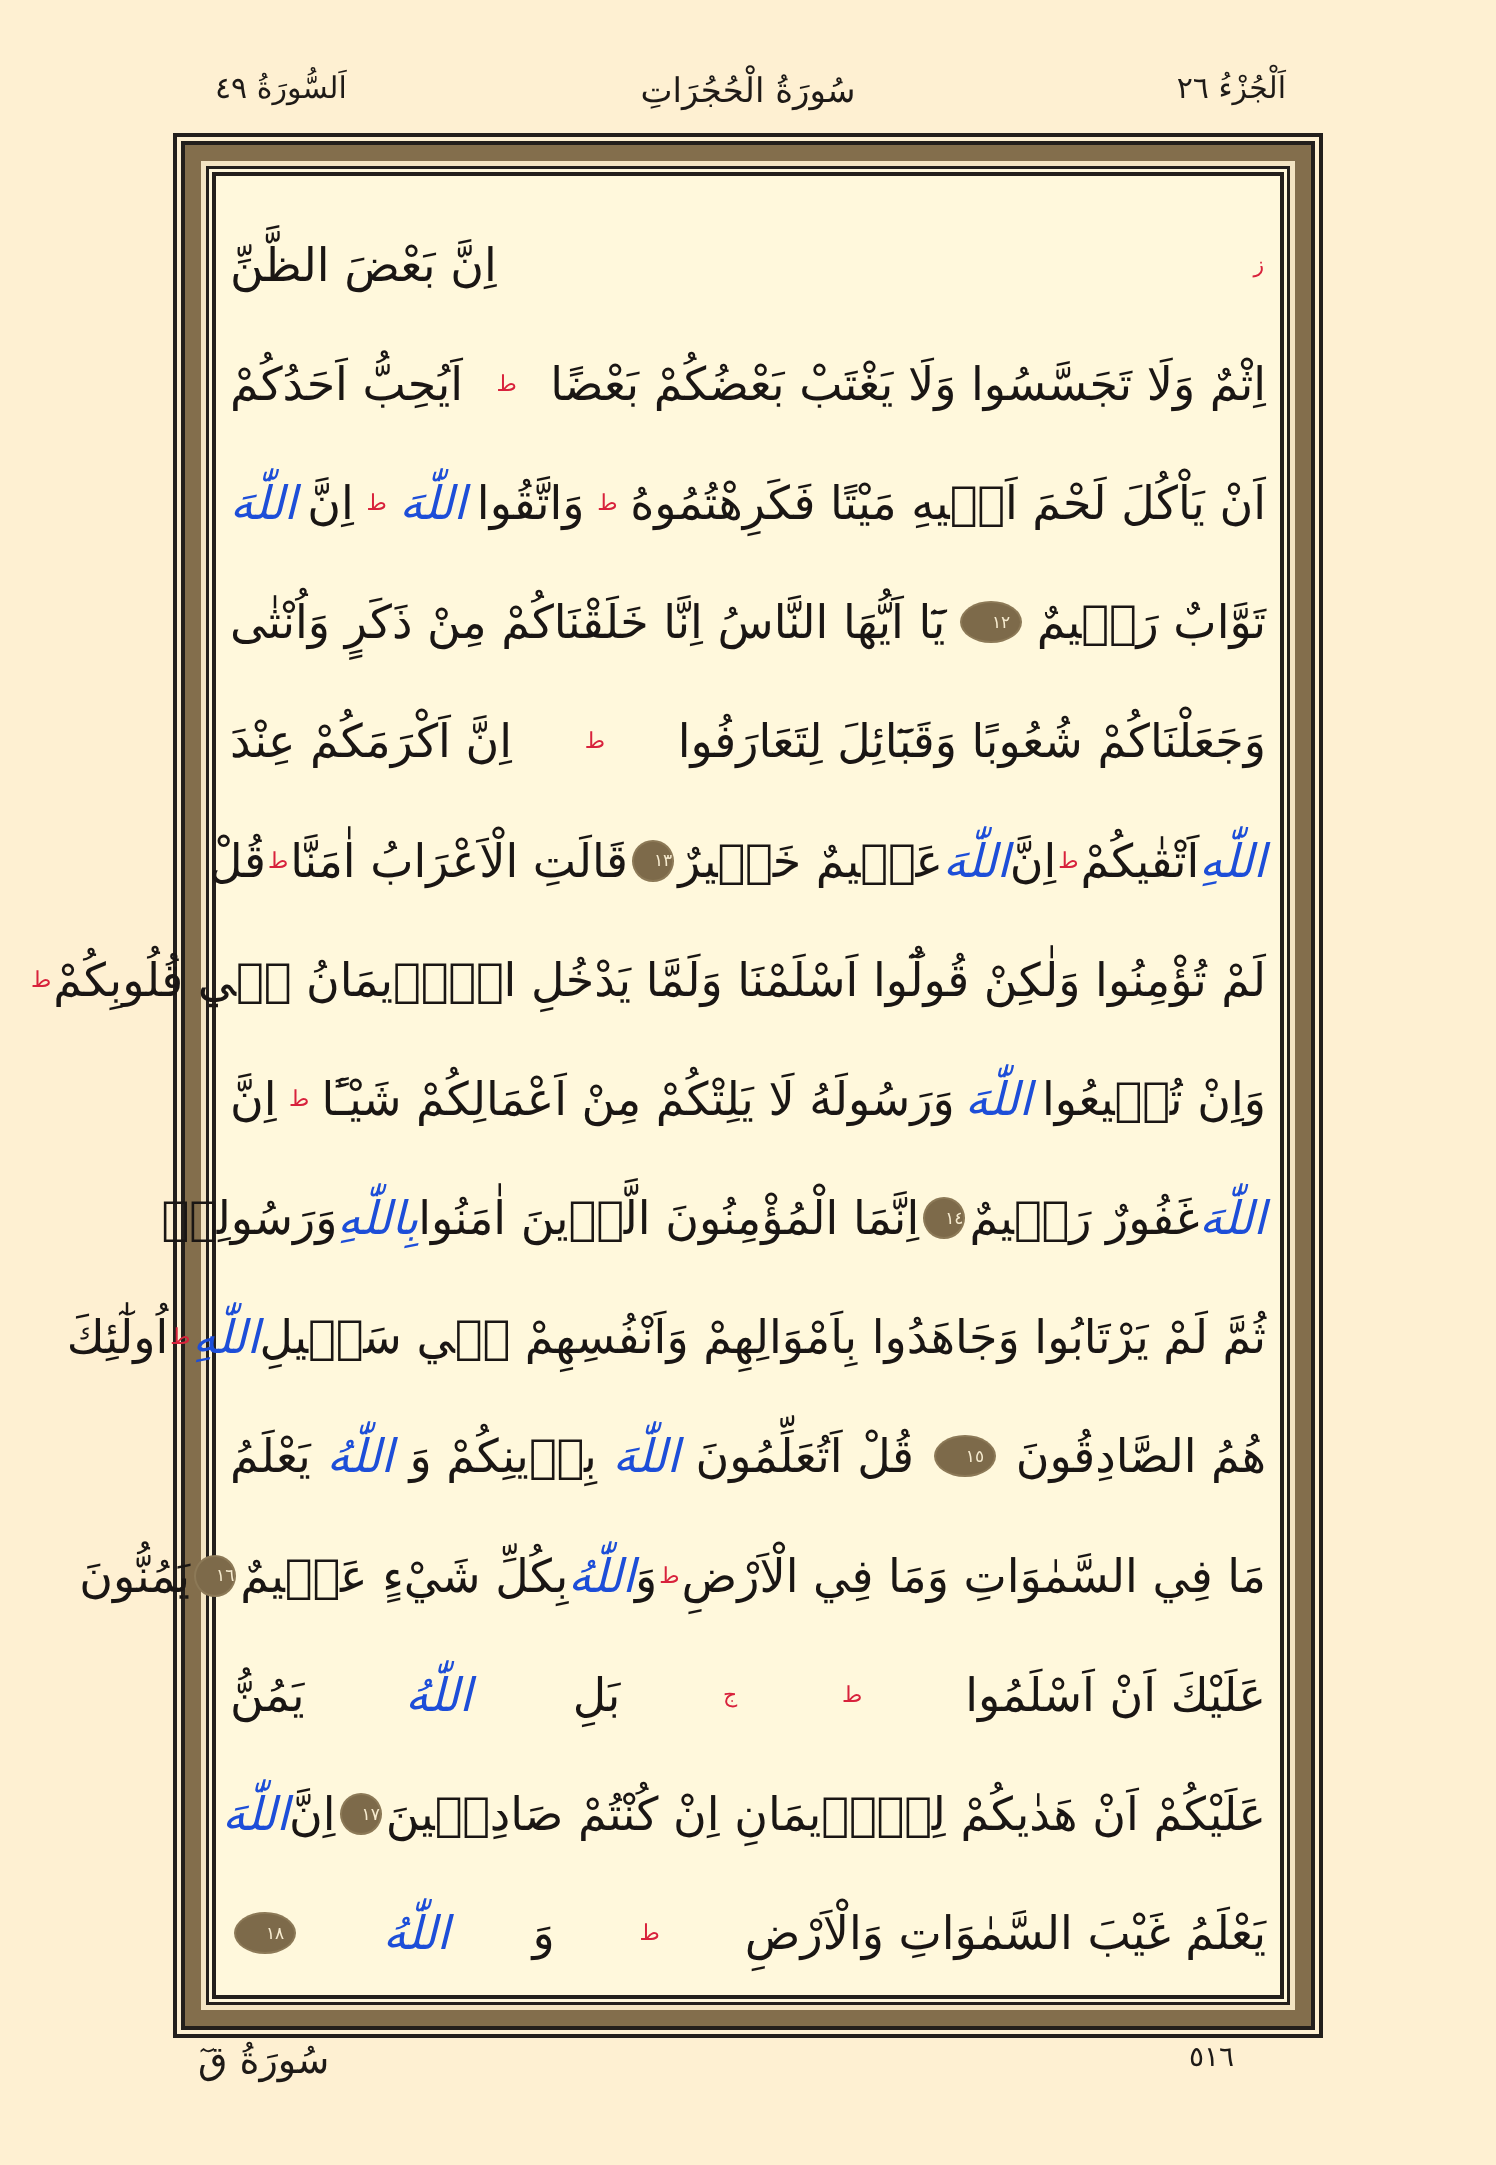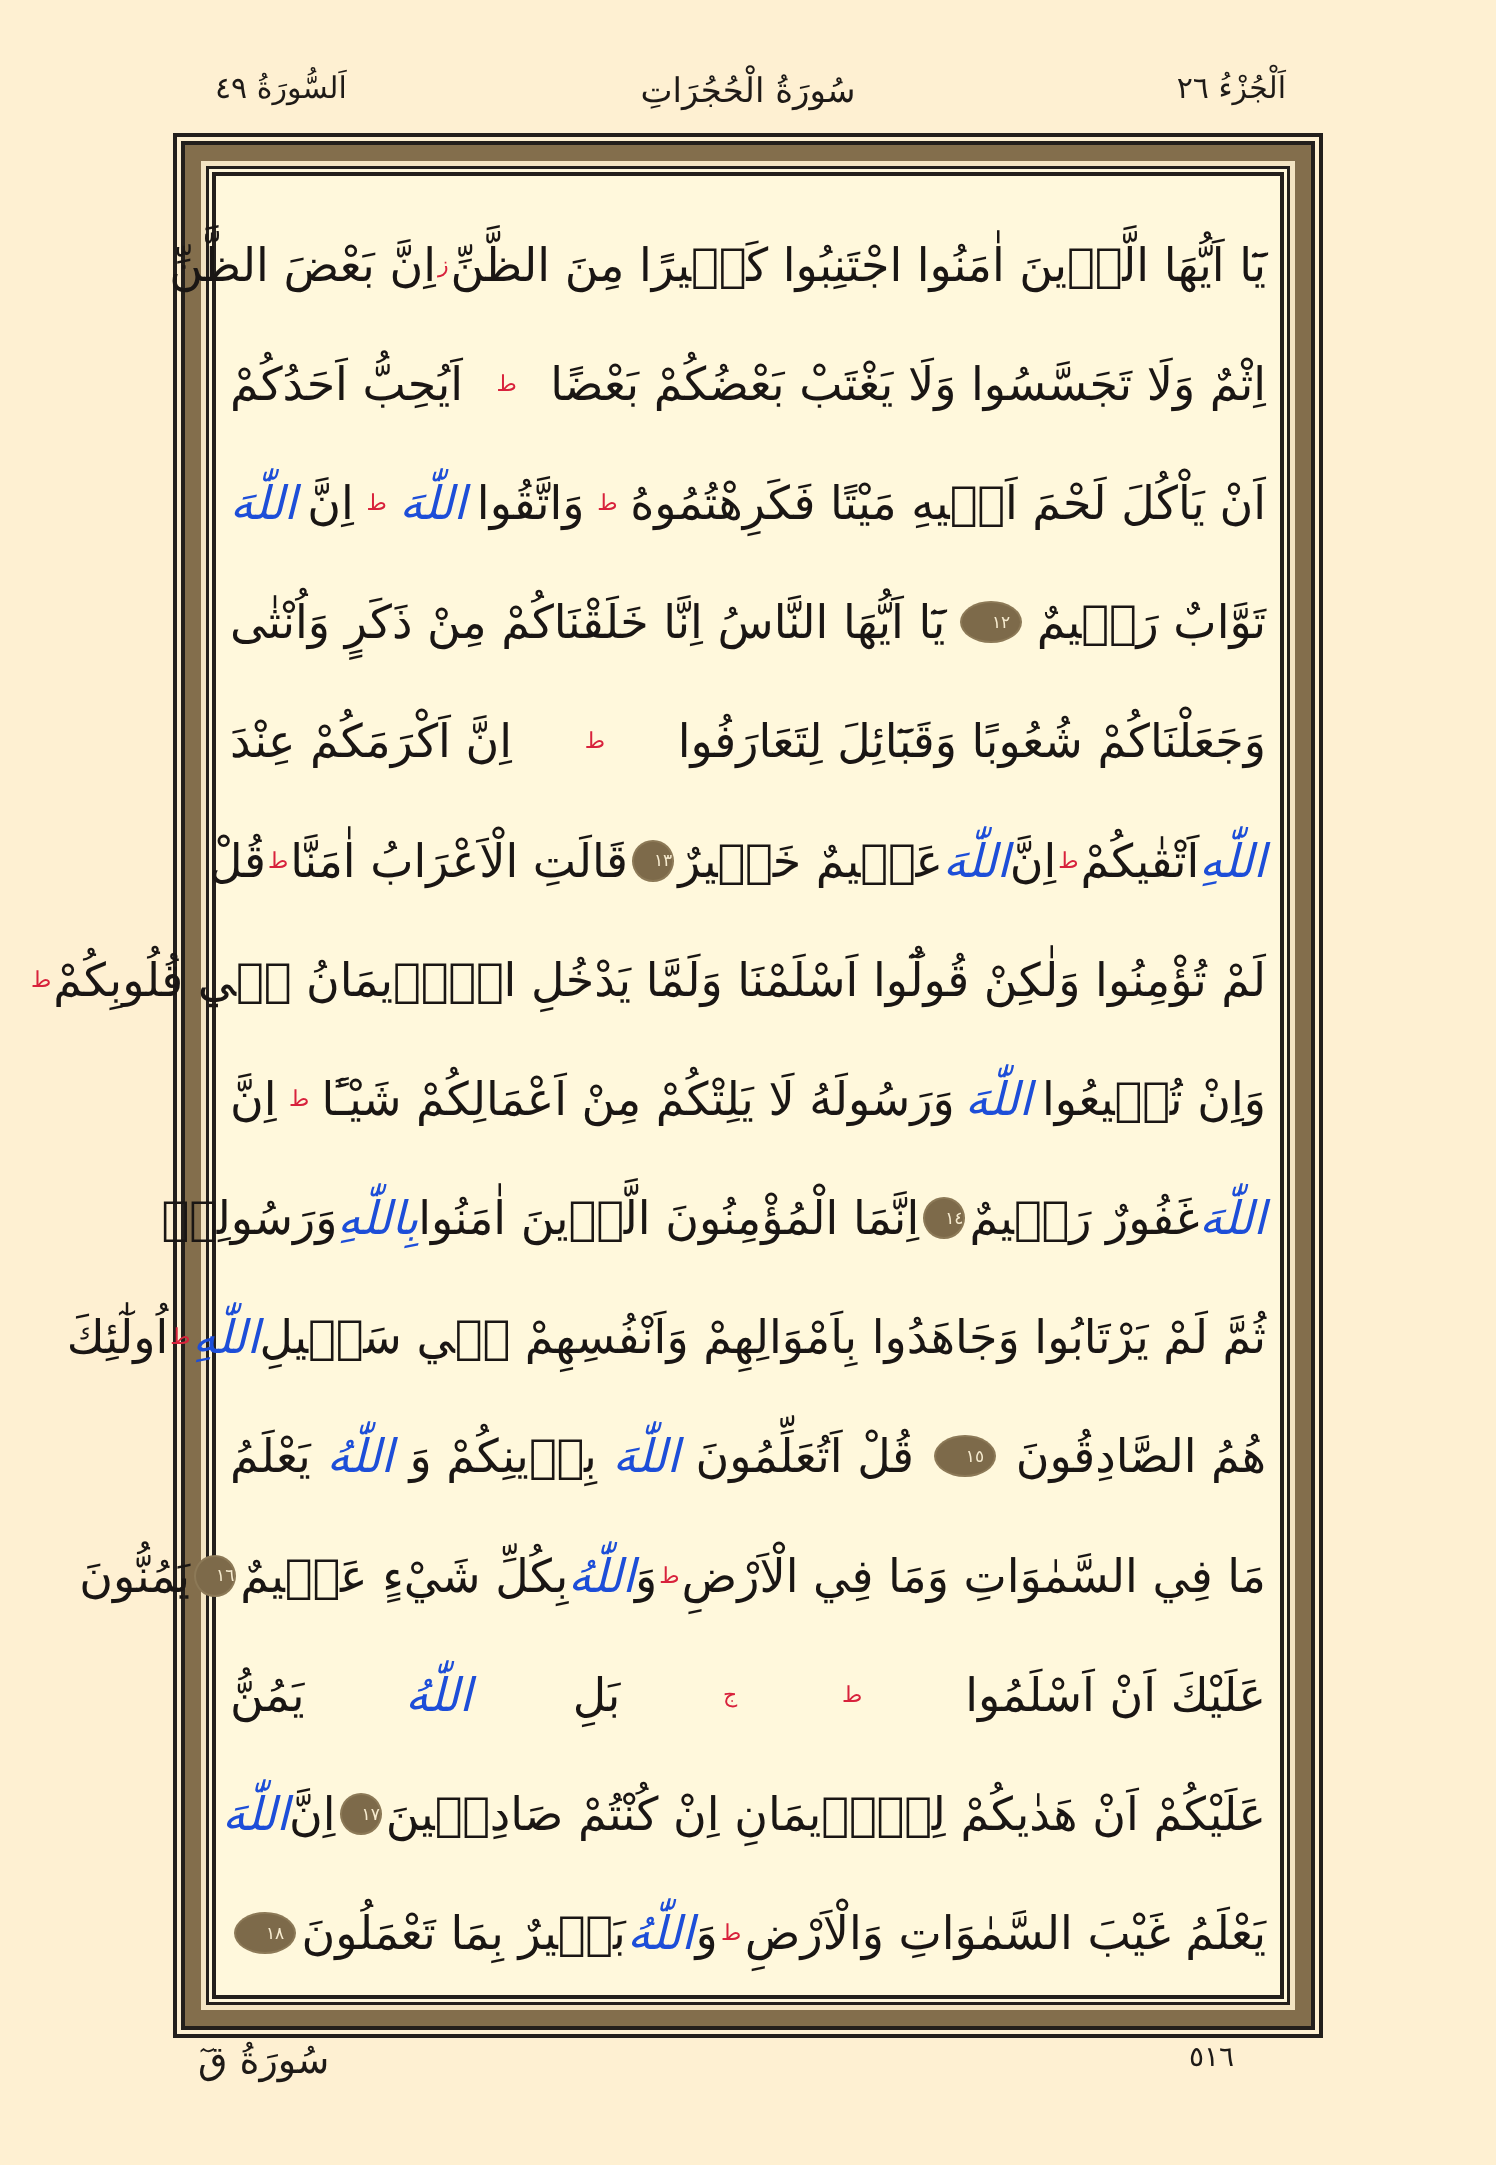--- a/index.html
+++ b/index.html
@@ -170,21 +170,20 @@
     <div class="frame-band-inner">
       <div class="frame-l3">
         <div class="frame-l4"></div>
       </div>
     </div>
   </div>
 </div>
 
 <div class="text-panel" id="text-panel">
     <div class="line">
-      <span class="seg">يَٓا اَيُّهَا الَّذٖينَ اٰمَنُوا اجْتَنِبُوا كَثٖيرًا مِنَ الظَّنِّ</span>
       <span class="stop-mark">ز</span>
       <span class="seg">اِنَّ بَعْضَ الظَّنِّ</span>
     </div>
     <div class="line">
       <span class="seg">اِثْمٌ وَلَا تَجَسَّسُوا وَلَا يَغْتَبْ بَعْضُكُمْ بَعْضًا</span>
       <span class="stop-mark">ط</span>
       <span class="seg">اَيُحِبُّ اَحَدُكُمْ</span>
     </div>
     <div class="line">
       <span class="seg">اَنْ يَاْكُلَ لَحْمَ اَخٖيهِ مَيْتًا فَكَرِهْتُمُوهُ</span>
@@ -272,21 +271,20 @@
       <span class="seg">عَلَيْكُمْ اَنْ هَدٰيكُمْ لِلْاٖيمَانِ اِنْ كُنْتُمْ صَادِقٖينَ</span>
       <span class="ayah-marker">١٧</span>
       <span class="seg">اِنَّ</span>
       <span class="seg red">اللّٰهَ</span>
     </div>
     <div class="line">
       <span class="seg">يَعْلَمُ غَيْبَ السَّمٰوَاتِ وَالْاَرْضِ</span>
       <span class="stop-mark">ط</span>
       <span class="seg">وَ</span>
       <span class="seg red">اللّٰهُ</span>
-      <span class="seg">بَصٖيرٌ بِمَا تَعْمَلُونَ</span>
       <span class="ayah-marker">١٨</span>
     </div>
   </div>
 
 <div class="footer-page-no">٥١٦</div>
 <div class="footer-next-surah">
   <span>سُورَةُ</span>
   <span class="red-q">قٓ</span>
 </div>
 

